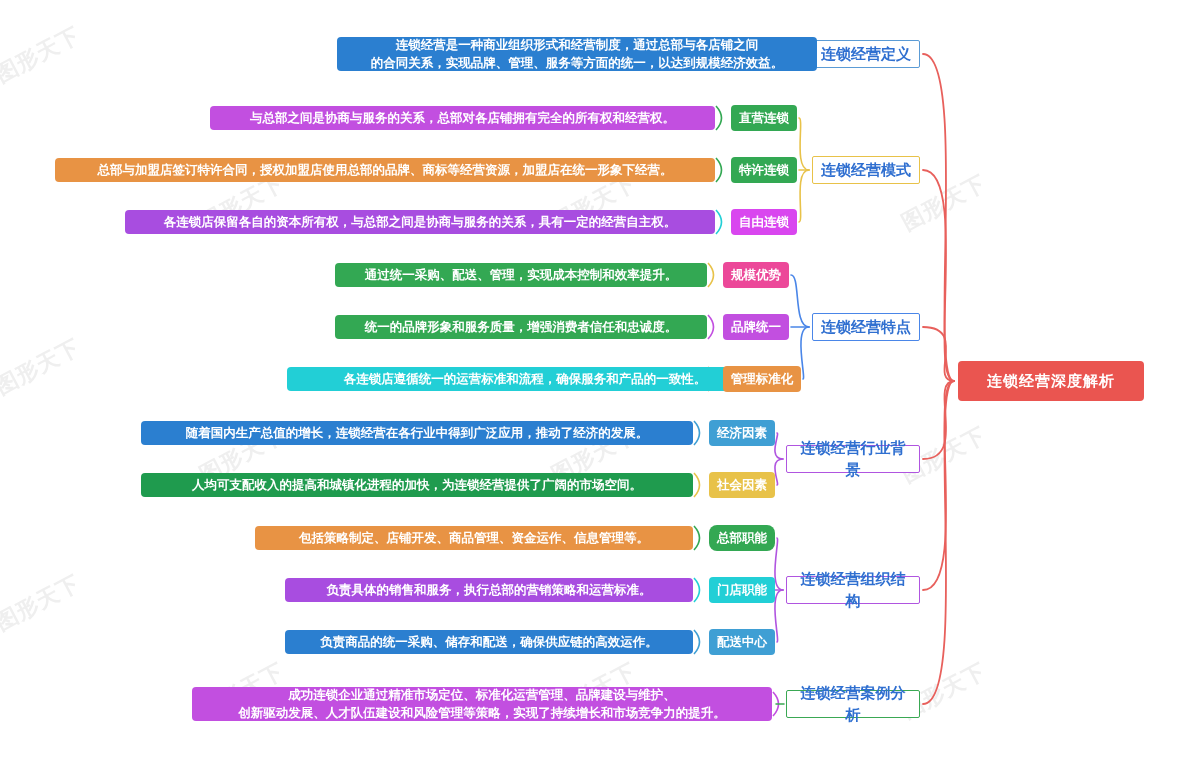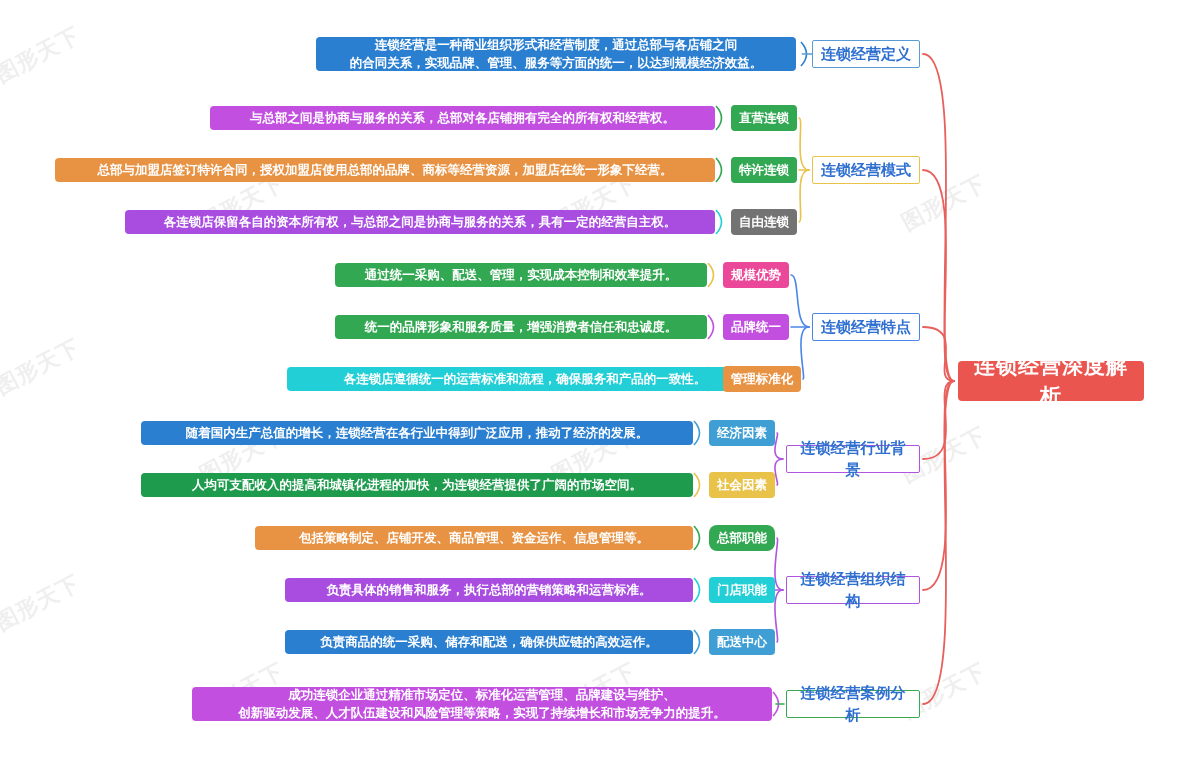--- a/index.html
+++ b/index.html
@@ -67,25 +67,25 @@
     font-weight:bold;
     border-radius:2px;
     padding:3px 7px;
     text-align:center;
   }
 
   
   .root{
     background:#ea5550;
     color:#ffffff;
-    font-size:21px;
+    font-size:15px;
     font-weight:bold;
     border-radius:4px;
     padding:6px 12px;
-    text-align:center;
+    text-align:left;
     letter-spacing:1px;
   }
 </style>
 </head>
 <body>
 
 <div id="stage">
 
   <div class="wm" style="left:-8px;top:40px;">图形天下</div>
   <div class="wm" style="left:196px;top:188px;">图形天下</div>
@@ -130,29 +130,29 @@
       <path d="M 777 590 C 780.3 590 767 590 783 590" fill="none" stroke="#b055e0" stroke-width="1.6" stroke-linecap="round"></path>
       <path d="M 777 642 C 780.3 642 767 590 783 590" fill="none" stroke="#b055e0" stroke-width="1.6" stroke-linecap="round"></path>
       <path d="M 923 590 C 968.5 590 928 381 954 381" fill="none" stroke="#e8605c" stroke-width="1.8" stroke-linecap="round"></path>
       <path d="M 773 692 Q 784 704 773 716" fill="none" stroke="#c24fe0" stroke-width="1.6"></path>
       <path d="M 784 704 C 783.45 704 767 704 783 704" fill="none" stroke="#3aa853" stroke-width="1.6" stroke-linecap="round"></path>
       <path d="M 923 704 C 968.5 704 928 381 954 381" fill="none" stroke="#e8605c" stroke-width="1.8" stroke-linecap="round"></path>
     </svg>
 
   <div id="nodes">
       <div class="node branch" style="left: 812px; top: 40px; width: 108px; height: 28px; border-color: rgb(91, 155, 213);"><span>连锁经营定义</span></div>
-      <div class="node desc" style="left: 316px; top: 37px; width: 480px; height: 34px; background: rgb(43, 127, 208);"><span>连锁经营是一种商业组织形式和经营制度，通过总部与各店铺之间
+      <div class="node desc" style="left: 337px; top: 37px; width: 480px; height: 34px; background: rgb(43, 127, 208);"><span>连锁经营是一种商业组织形式和经营制度，通过总部与各店铺之间
 的合同关系，实现品牌、管理、服务等方面的统一，以达到规模经济效益。</span></div>
       <div class="node branch" style="left: 812px; top: 156px; width: 108px; height: 28px; border-color: rgb(232, 194, 73);"><span>连锁经营模式</span></div>
       <div class="node desc" style="left: 210px; top: 106px; width: 505px; height: 24px; background: rgb(194, 79, 224);"><span>与总部之间是协商与服务的关系，总部对各店铺拥有完全的所有权和经营权。</span></div>
       <div class="node tag" style="left: 731px; top: 105px; width: 66px; height: 26px; background: rgb(51, 168, 83);"><span>直营连锁</span></div>
       <div class="node desc" style="left: 55px; top: 158px; width: 660px; height: 24px; background: rgb(232, 147, 68);"><span>总部与加盟店签订特许合同，授权加盟店使用总部的品牌、商标等经营资源，加盟店在统一形象下经营。</span></div>
       <div class="node tag" style="left: 731px; top: 157px; width: 66px; height: 26px; background: rgb(51, 168, 83);"><span>特许连锁</span></div>
       <div class="node desc" style="left: 125px; top: 210px; width: 590px; height: 24px; background: rgb(168, 77, 224);"><span>各连锁店保留各自的资本所有权，与总部之间是协商与服务的关系，具有一定的经营自主权。</span></div>
-      <div class="node tag" style="left: 731px; top: 209px; width: 66px; height: 26px; background: #737373;"><span>自由连锁</span></div>
+      <div class="node tag" style="left: 731px; top: 209px; width: 66px; height: 26px; background: #d946ef;"><span>自由连锁</span></div>
       <div class="node branch" style="left: 812px; top: 313px; width: 108px; height: 28px; border-color: rgb(74, 134, 232);"><span>连锁经营特点</span></div>
       <div class="node desc" style="left: 335px; top: 263px; width: 372px; height: 24px; background: rgb(51, 168, 83);"><span>通过统一采购、配送、管理，实现成本控制和效率提升。</span></div>
       <div class="node tag" style="left: 723px; top: 262px; width: 66px; height: 26px; background: #ec4899;"><span>规模优势</span></div>
       <div class="node desc" style="left: 335px; top: 315px; width: 372px; height: 24px; background: rgb(51, 168, 83);"><span>统一的品牌形象和服务质量，增强消费者信任和忠诚度。</span></div>
       <div class="node tag" style="left: 723px; top: 314px; width: 66px; height: 26px; background: rgb(194, 79, 224);"><span>品牌统一</span></div>
       <div class="node desc" style="left: 287px; top: 367px; width: 464px; height: 24px; background: rgb(34, 207, 214); padding-left: 20px;"><span>各连锁店遵循统一的运营标准和流程，确保服务和产品的一致性。</span></div>
       <div class="node tag" style="left: 723px; top: 366px; width: 78px; height: 26px; background: rgb(232, 147, 68);"><span>管理标准化</span></div>
       <div class="node branch" style="left: 786px; top: 445px; width: 134px; height: 28px; border-color: rgb(176, 85, 224);"><span>连锁经营行业背景</span></div>
       <div class="node desc" style="left: 141px; top: 421px; width: 552px; height: 24px; background: rgb(43, 127, 208);"><span>随着国内生产总值的增长，连锁经营在各行业中得到广泛应用，推动了经济的发展。</span></div>
       <div class="node tag" style="left: 709px; top: 420px; width: 66px; height: 26px; background: rgb(63, 159, 212);"><span>经济因素</span></div>

